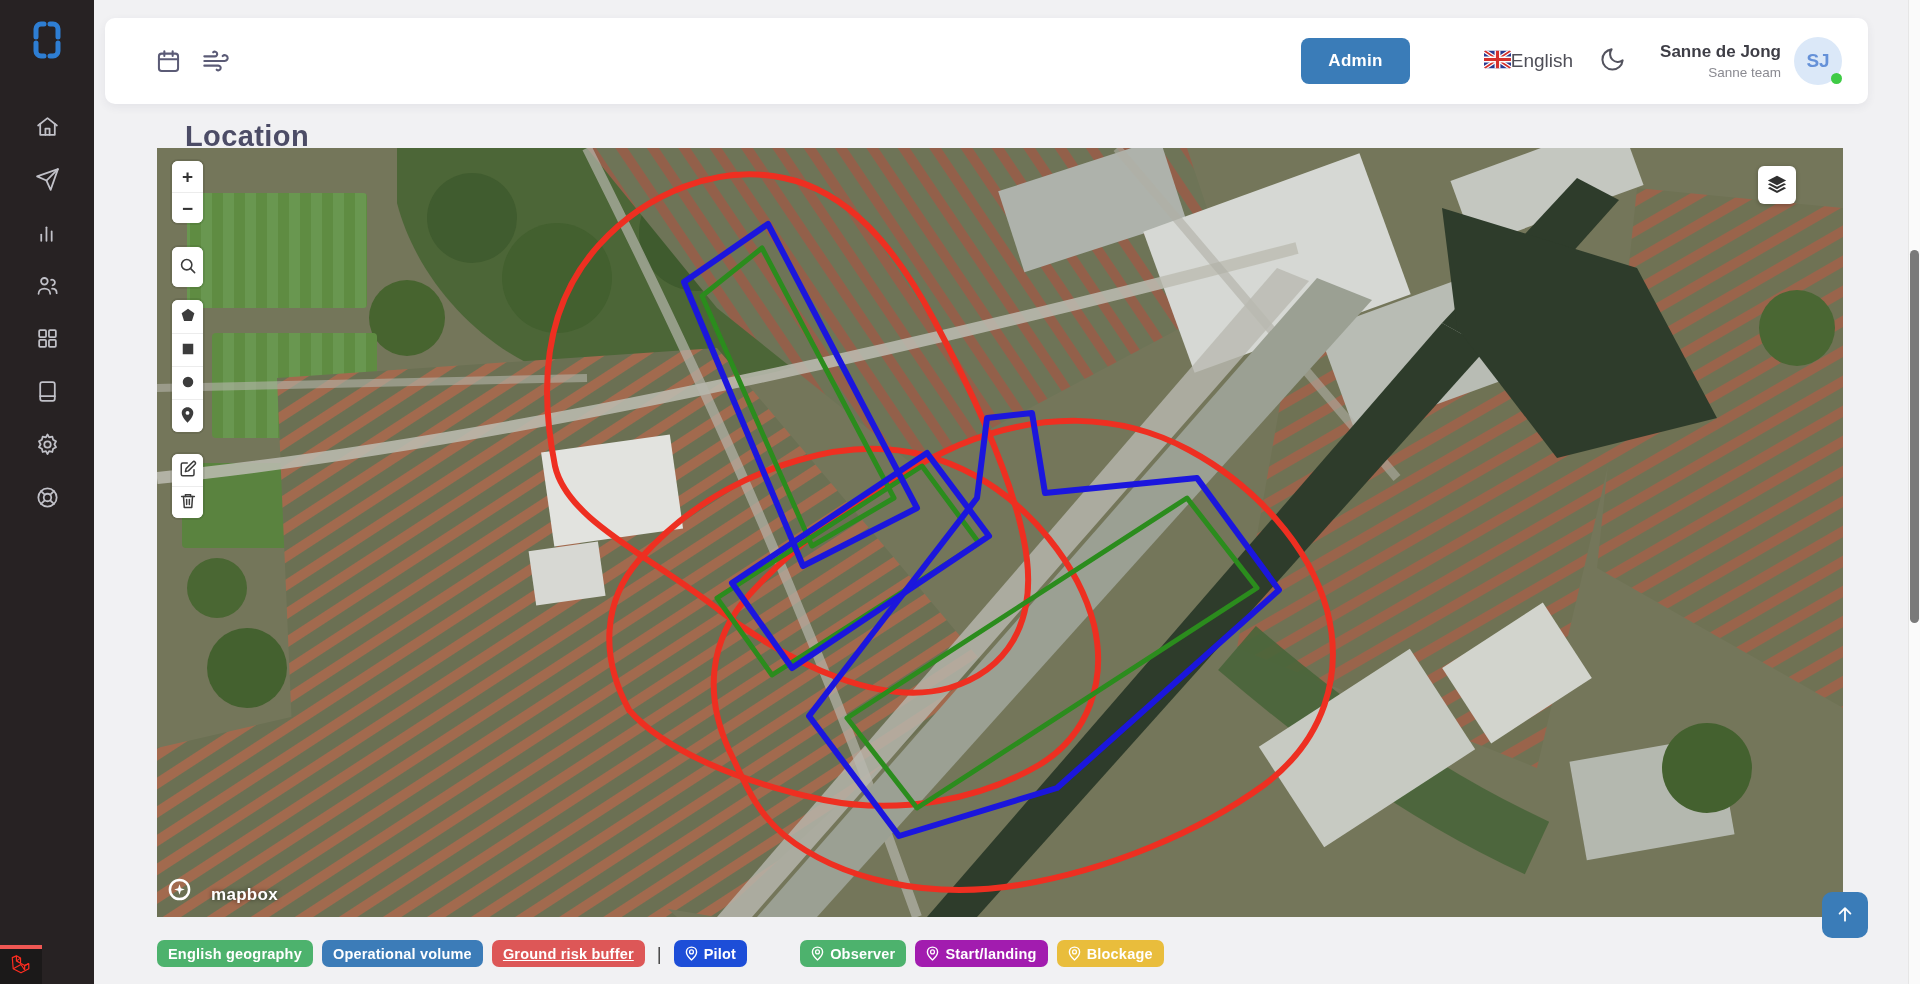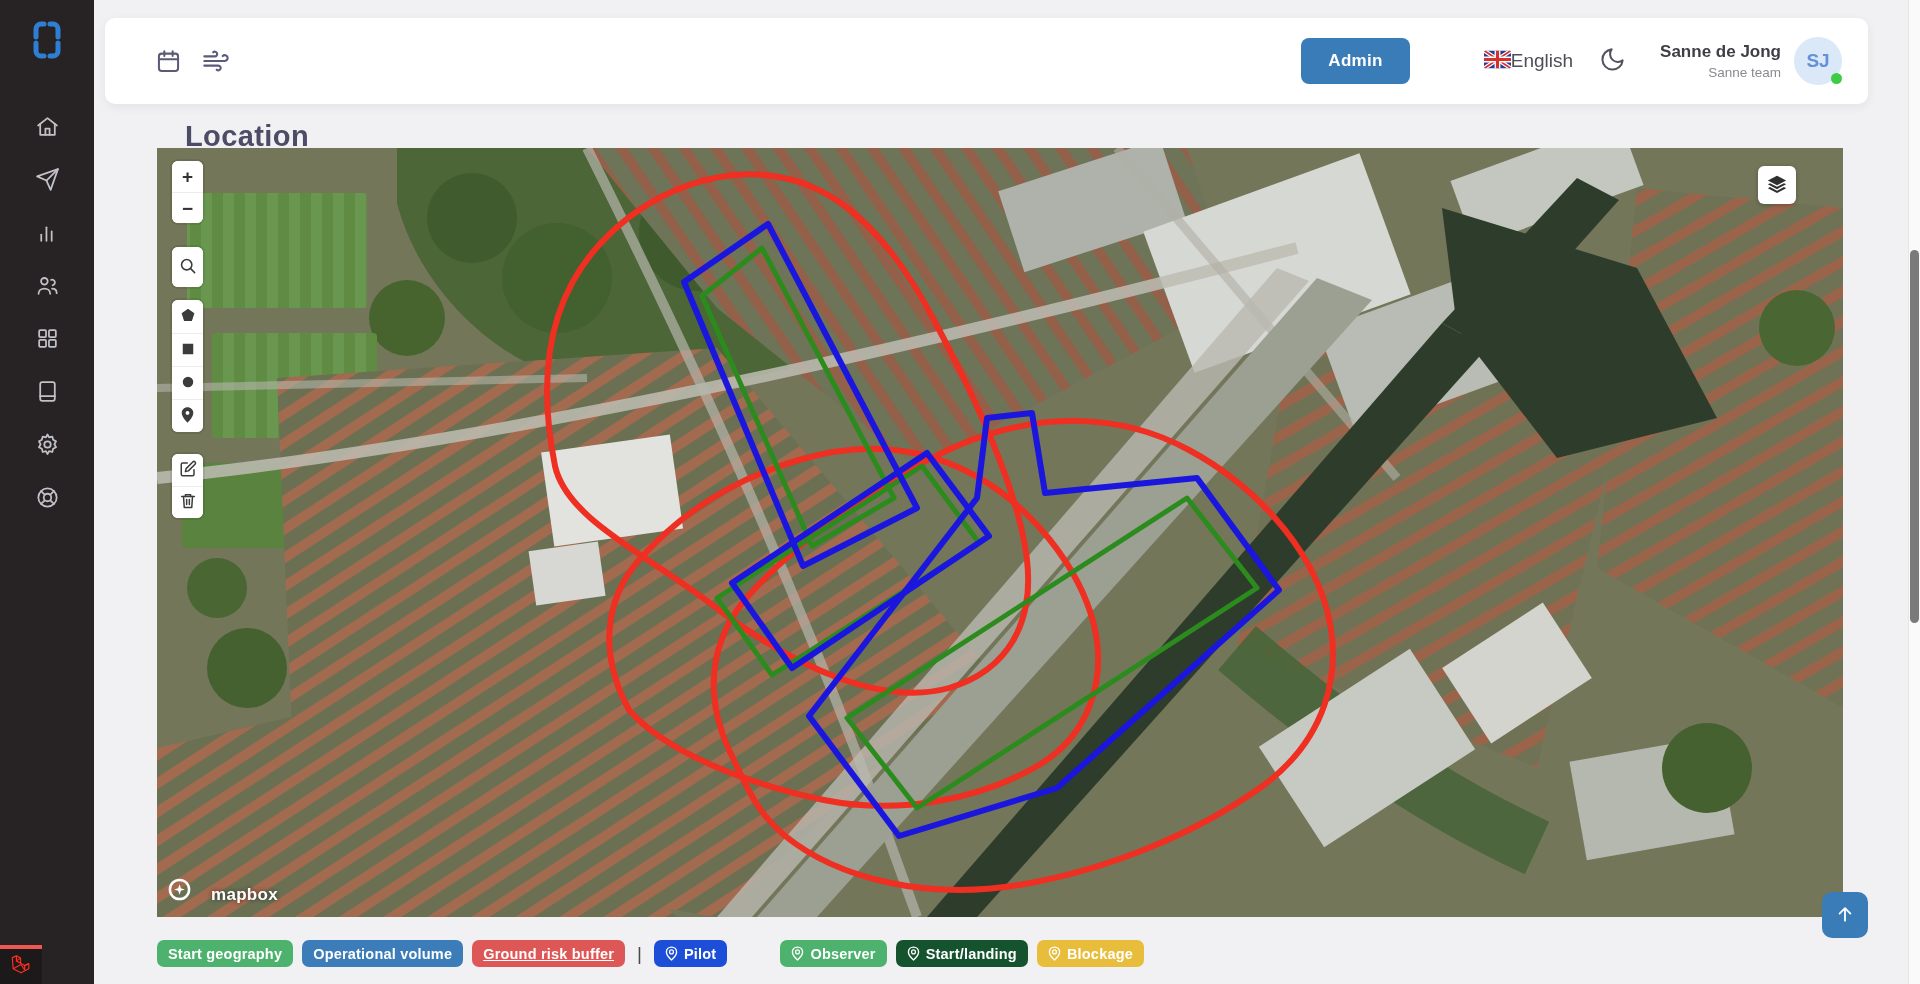--- a/index.html
+++ b/index.html
@@ -362,21 +362,21 @@
           <circle cx="12" cy="12" r="10" fill="none" stroke="#fff" stroke-width="2.6"></circle>
           <path d="M12 6.5 L13.4 10.6 17.5 12 13.4 13.4 12 17.5 10.6 13.4 6.5 12 10.6 10.6 Z" fill="#fff"></path>
         </svg>
       </span>
       <span class="mapbox-word">mapbox</span>
     </div>
   </div>
 
   <div class="legend">
       <span class="badge" style="background: rgb(77, 178, 109);">
-        <span>Start geography</span>
+        <span>English geography</span>
       </span>
       <span class="badge" style="background: rgb(60, 124, 184);">
         <span>Operational volume</span>
       </span>
       <span class="badge" style="background: rgb(221, 87, 87); text-decoration: underline;">
         <span>Ground risk buffer</span>
       </span>
       <span class="legend-sep">|</span>
       <span class="badge" style="background: #1d4ed8;">
         <span style="display: flex;">
@@ -389,21 +389,21 @@
       </span>
       <span class="badge" style="background: rgb(77, 178, 109); margin-left: 44px;">
         <span style="display: flex;">
           <svg width="13" height="15" viewBox="0 0 24 28">
             <path d="M12 2 C6.5 2 2.5 6.2 2.5 11.3 C2.5 18 12 26 12 26 C12 26 21.5 18 21.5 11.3 C21.5 6.2 17.5 2 12 2 Z" fill="none" stroke="#fff" stroke-width="2.6"></path>
             <circle cx="12" cy="11" r="3.6" fill="none" stroke="#fff" stroke-width="2.4"></circle>
           </svg>
         </span>
         <span>Observer</span>
       </span>
-      <span class="badge" style="background: #14532d;">
+      <span class="badge" style="background: #a21caf;">
         <span style="display: flex;">
           <svg width="13" height="15" viewBox="0 0 24 28">
             <path d="M12 2 C6.5 2 2.5 6.2 2.5 11.3 C2.5 18 12 26 12 26 C12 26 21.5 18 21.5 11.3 C21.5 6.2 17.5 2 12 2 Z" fill="none" stroke="#fff" stroke-width="2.6"></path>
             <circle cx="12" cy="11" r="3.6" fill="none" stroke="#fff" stroke-width="2.4"></circle>
           </svg>
         </span>
         <span>Start/landing</span>
       </span>
       <span class="badge" style="background: rgb(233, 189, 60);">
         <span style="display: flex;">

